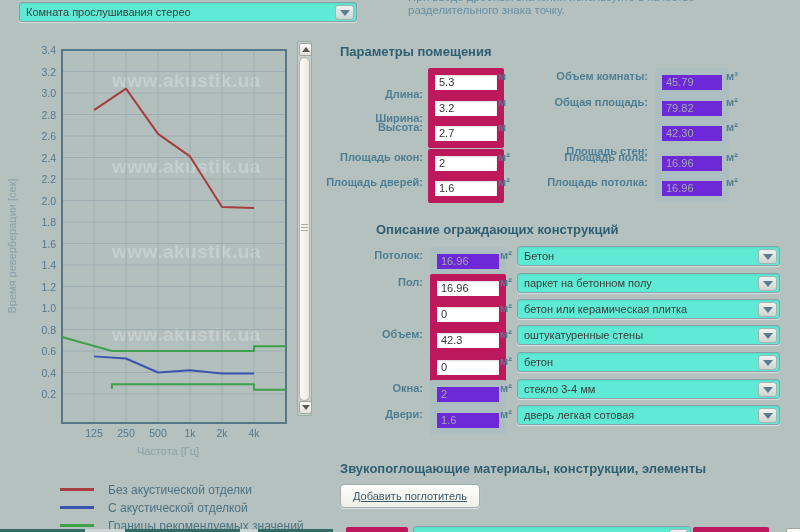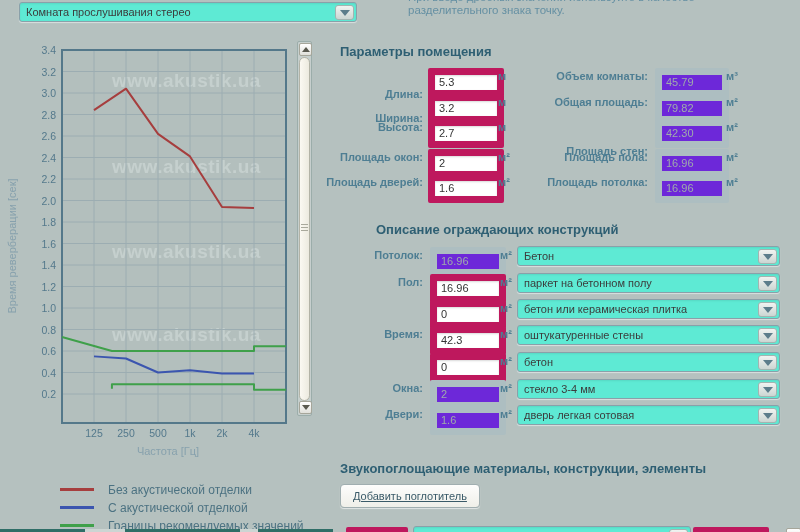--- a/index.html
+++ b/index.html
@@ -225,21 +225,21 @@
         </div>
       </div>
       <div class="tbox" style="left: 430px; top: 300px; width: 54px; line-height: 15px;">0</div>
       <div class="unit" style="left: 500px; top: 302px;">м²</div>
       <div class="sel" style="left: 517px; top: 299px; width: 261px; height: 18px;">
         <div class="sel-txt">бетон или керамическая плитка</div>
         <div class="arrow-btn" style="height: 13px;">
           <i class="tri-down"></i>
         </div>
       </div>
-      <div class="flabel" style="left: 320px; top: 328px; width: 103px;">Время:</div>
+      <div class="flabel" style="left: 320px; top: 328px; width: 103px;">Объем:</div>
       <div class="tbox" style="left: 430px; top: 326px; width: 54px; line-height: 15px;">42.3</div>
       <div class="unit" style="left: 500px; top: 328px;">м²</div>
       <div class="sel" style="left: 517px; top: 325px; width: 261px; height: 18px;">
         <div class="sel-txt">оштукатуренные стены</div>
         <div class="arrow-btn" style="height: 13px;">
           <i class="tri-down"></i>
         </div>
       </div>
       <div class="tbox" style="left: 430px; top: 353px; width: 54px; line-height: 15px;">0</div>
       <div class="unit" style="left: 500px; top: 355px;">м²</div>

